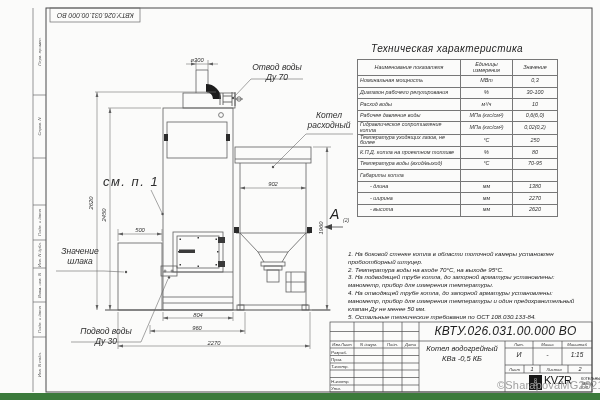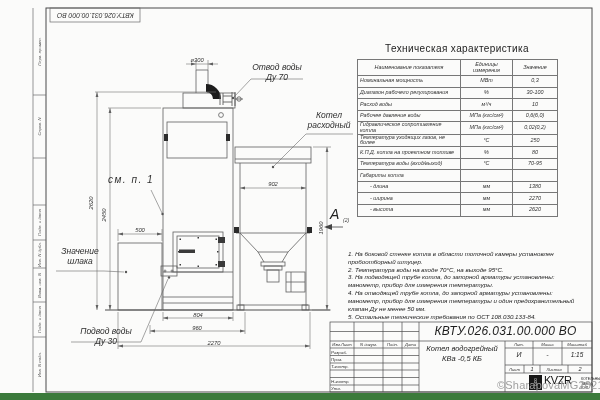--- a/index.html
+++ b/index.html
@@ -15,22 +15,22 @@
   
   .vdim{position:absolute;width:12px;height:60px;display:flex;align-items:center;justify-content:center;
         font-size:5.8px;font-style:italic;color:#333}
   .vdim span{transform:rotate(-90deg);white-space:nowrap}
   
   .hdim{position:absolute;font-size:5.8px;font-style:italic;color:#333;transform:translateX(-50%);white-space:nowrap}
   
   .lbl{position:absolute;font-style:italic;color:#2e2e2e;text-align:center;white-space:pre-line;
        transform:translateX(-50%);line-height:1.18;font-size:8.5px}
   
-  .ttitle{position:absolute;left:357px;top:43px;width:200px;text-align:center;font-size:10px;
-          letter-spacing:.4px;color:#222}
+  .ttitle{position:absolute;left:371px;top:43px;width:200px;font-size:10px;
+          font-style:italic;letter-spacing:.4px;color:#222}
   .ttable{position:absolute;left:357px;top:59px;width:200px;border-collapse:collapse;font-style:italic;color:#333;table-layout:fixed}
   .ttable td{border:.5px solid #777;font-size:5.4px;padding:0 2px;height:10.6px;line-height:1.05;overflow:hidden}
   .ttable td.c{text-align:center}
   .ttable tr.hd td{height:15px;text-align:center;vertical-align:middle}
   .ttable td.sub{padding-left:12px}
   .notes{position:absolute;left:348px;top:250px;width:246px;font-size:6.2px;font-style:italic;
          line-height:1.26;white-space:pre-line;color:#222}
   
   .tbh{position:absolute;font-size:4.2px;color:#333;text-align:center;font-style:italic}
   .tbr{position:absolute;font-size:4.4px;color:#333;font-style:italic}
@@ -346,21 +346,21 @@
 манометр, прибор для измерения температуры.
 4. На отводящей трубе котла, до запорной арматуры установлены:
 манометр, прибор для измерения температуры и один предохранительный
 клапан Ду не менее 50 мм.
 5. Остальные технические требования по ОСТ 108.030.133-84.</div>
 
   <div class="lbl" style="left:277px;top:62px">Отвод воды
 Ду 70</div>
   <div class="lbl" style="left:329px;top:110px">Котел
 расходный</div>
-  <div class="lbl" style="left:131px;top:174px;font-size:10px;letter-spacing:1.5px">см. п. 1</div>
+  <div class="lbl" style="left:131px;top:174px;font-size:13px;letter-spacing:1.5px">см. п. 1</div>
   <div class="lbl" style="left:80px;top:246px">Значение
 шлака</div>
   <div class="lbl" style="left:106px;top:326px">Подвод воды
 Ду 30</div>
   <div class="abs it" style="left:330px;top:206px;font-size:14px;color:#222">А</div>
   <div class="abs it" style="left:343px;top:217px;font-size:5px;color:#444">(2)</div>
 
   <div class="hdim" style="left:197px;top:56.5px">ø300</div>
   <div class="hdim" style="left:140px;top:227px">500</div>
   <div class="hdim" style="left:273px;top:180.5px">902</div>

